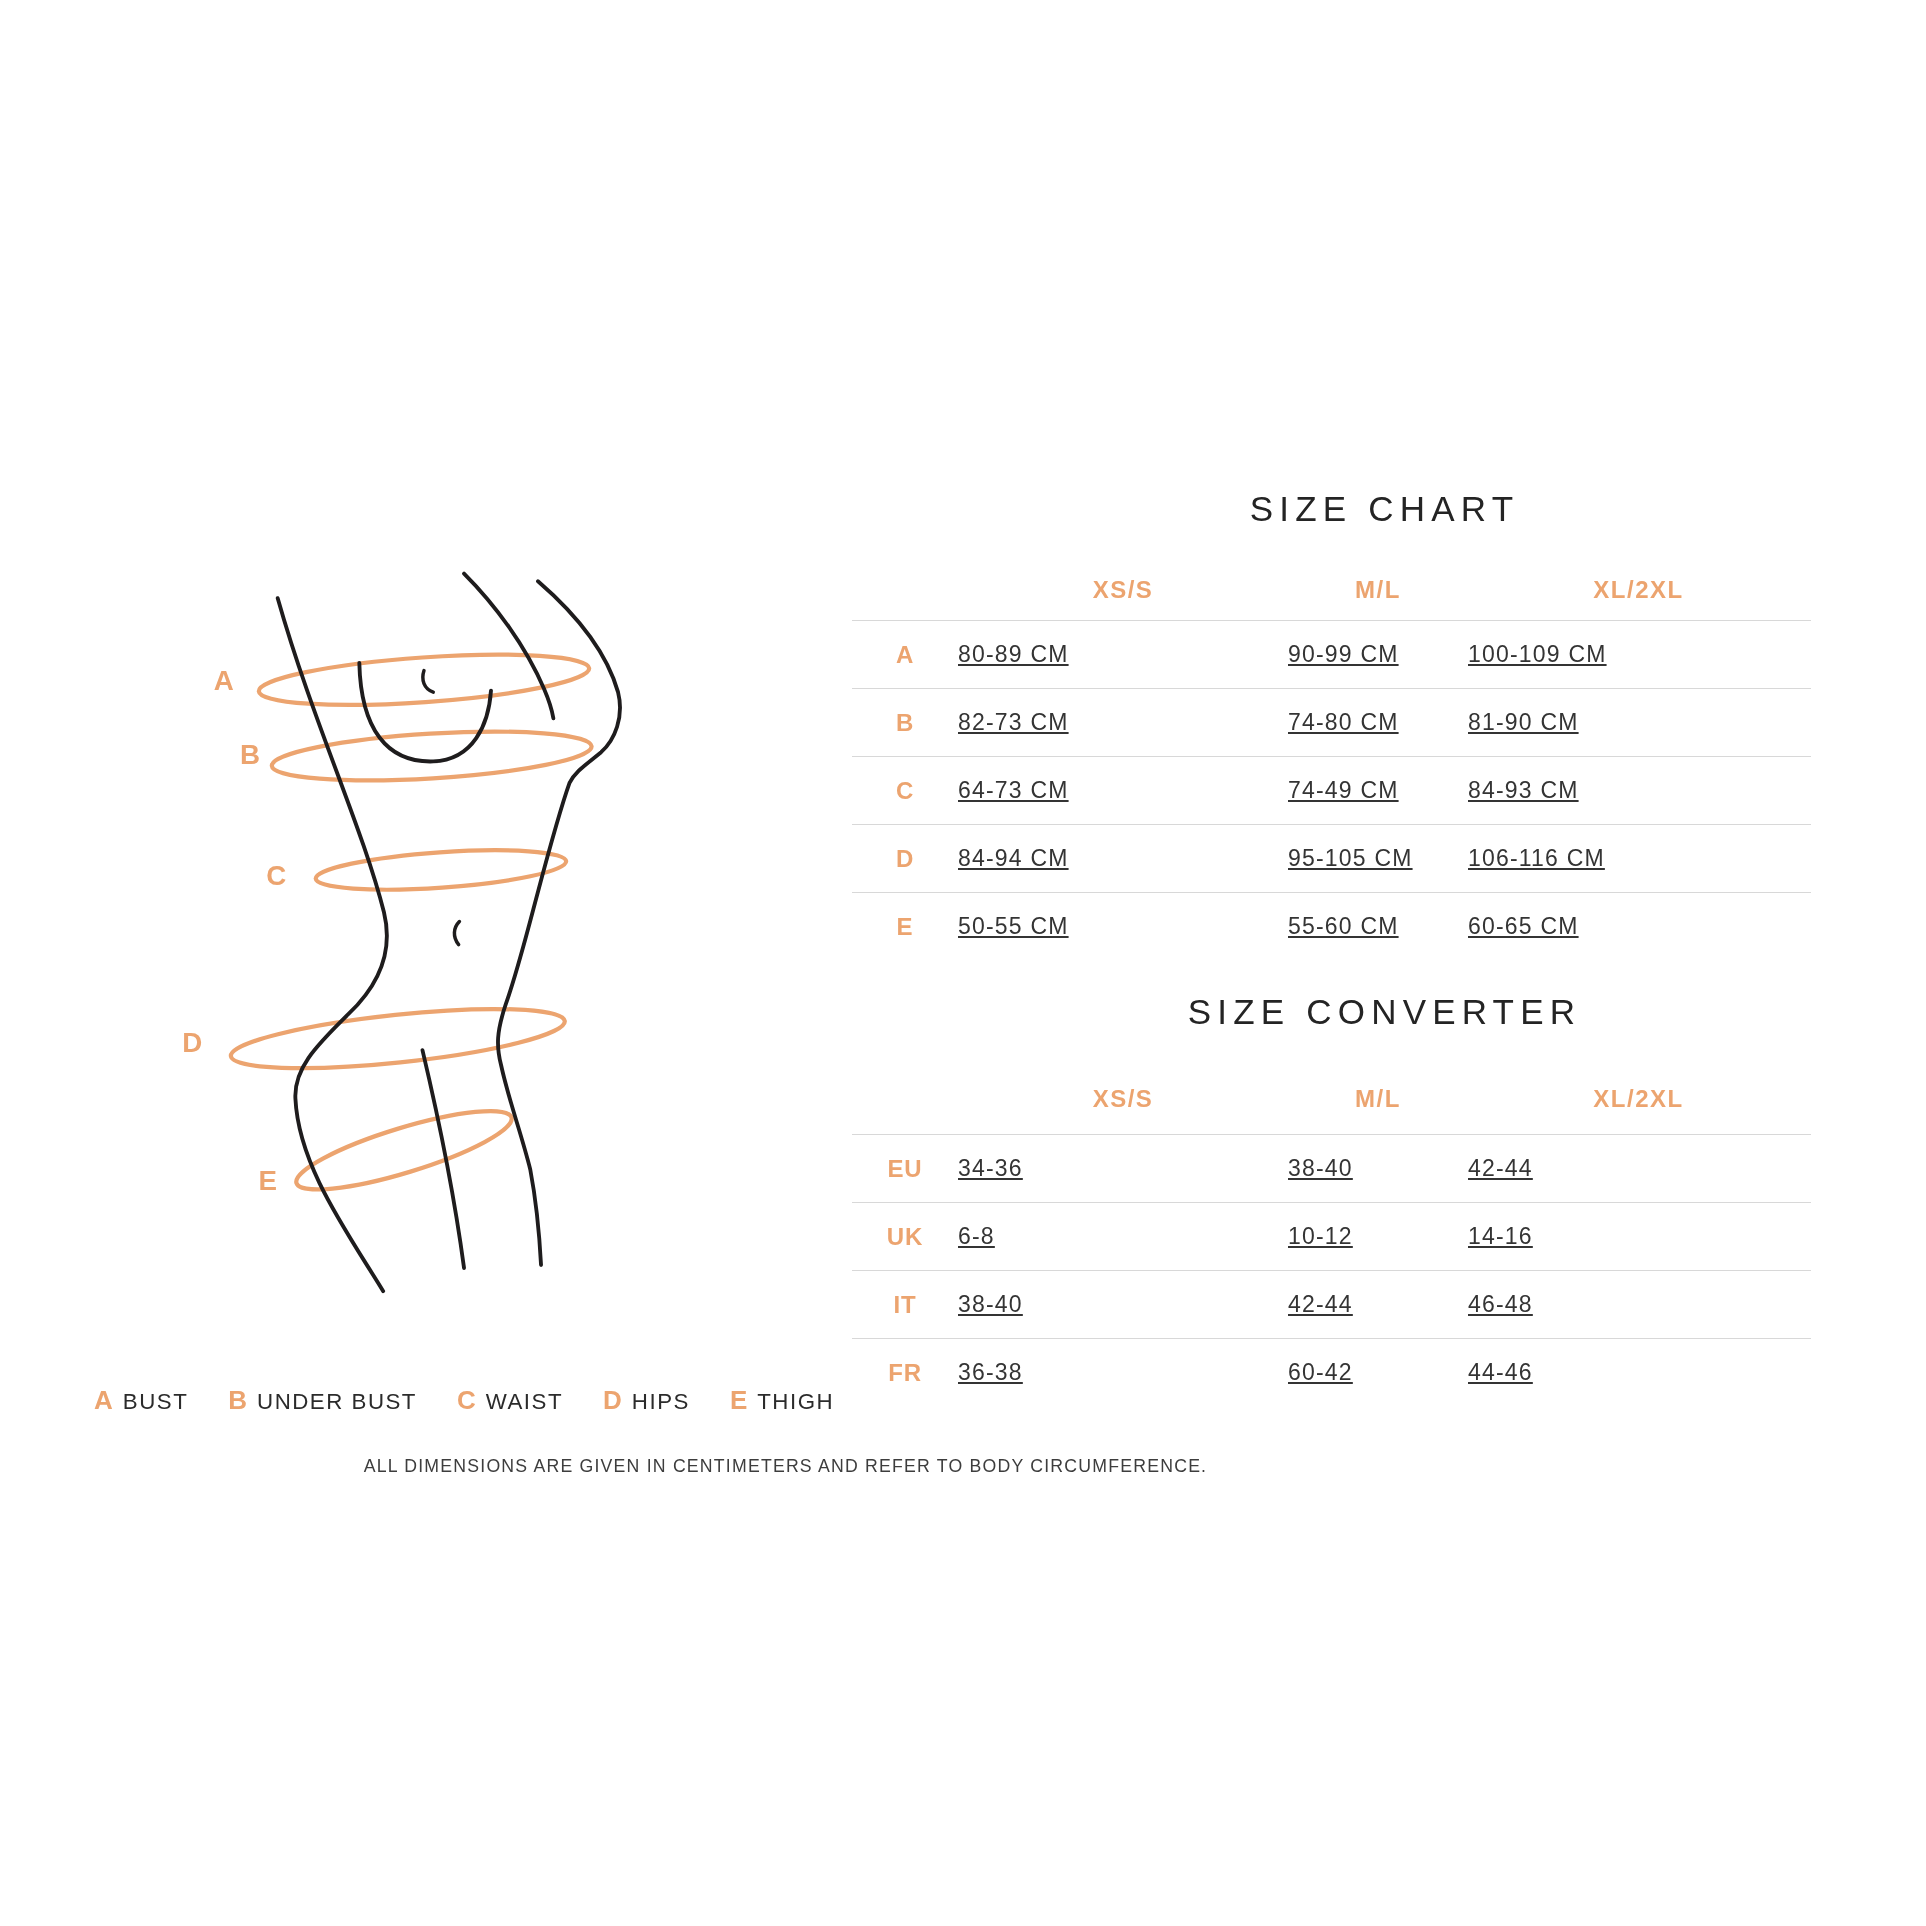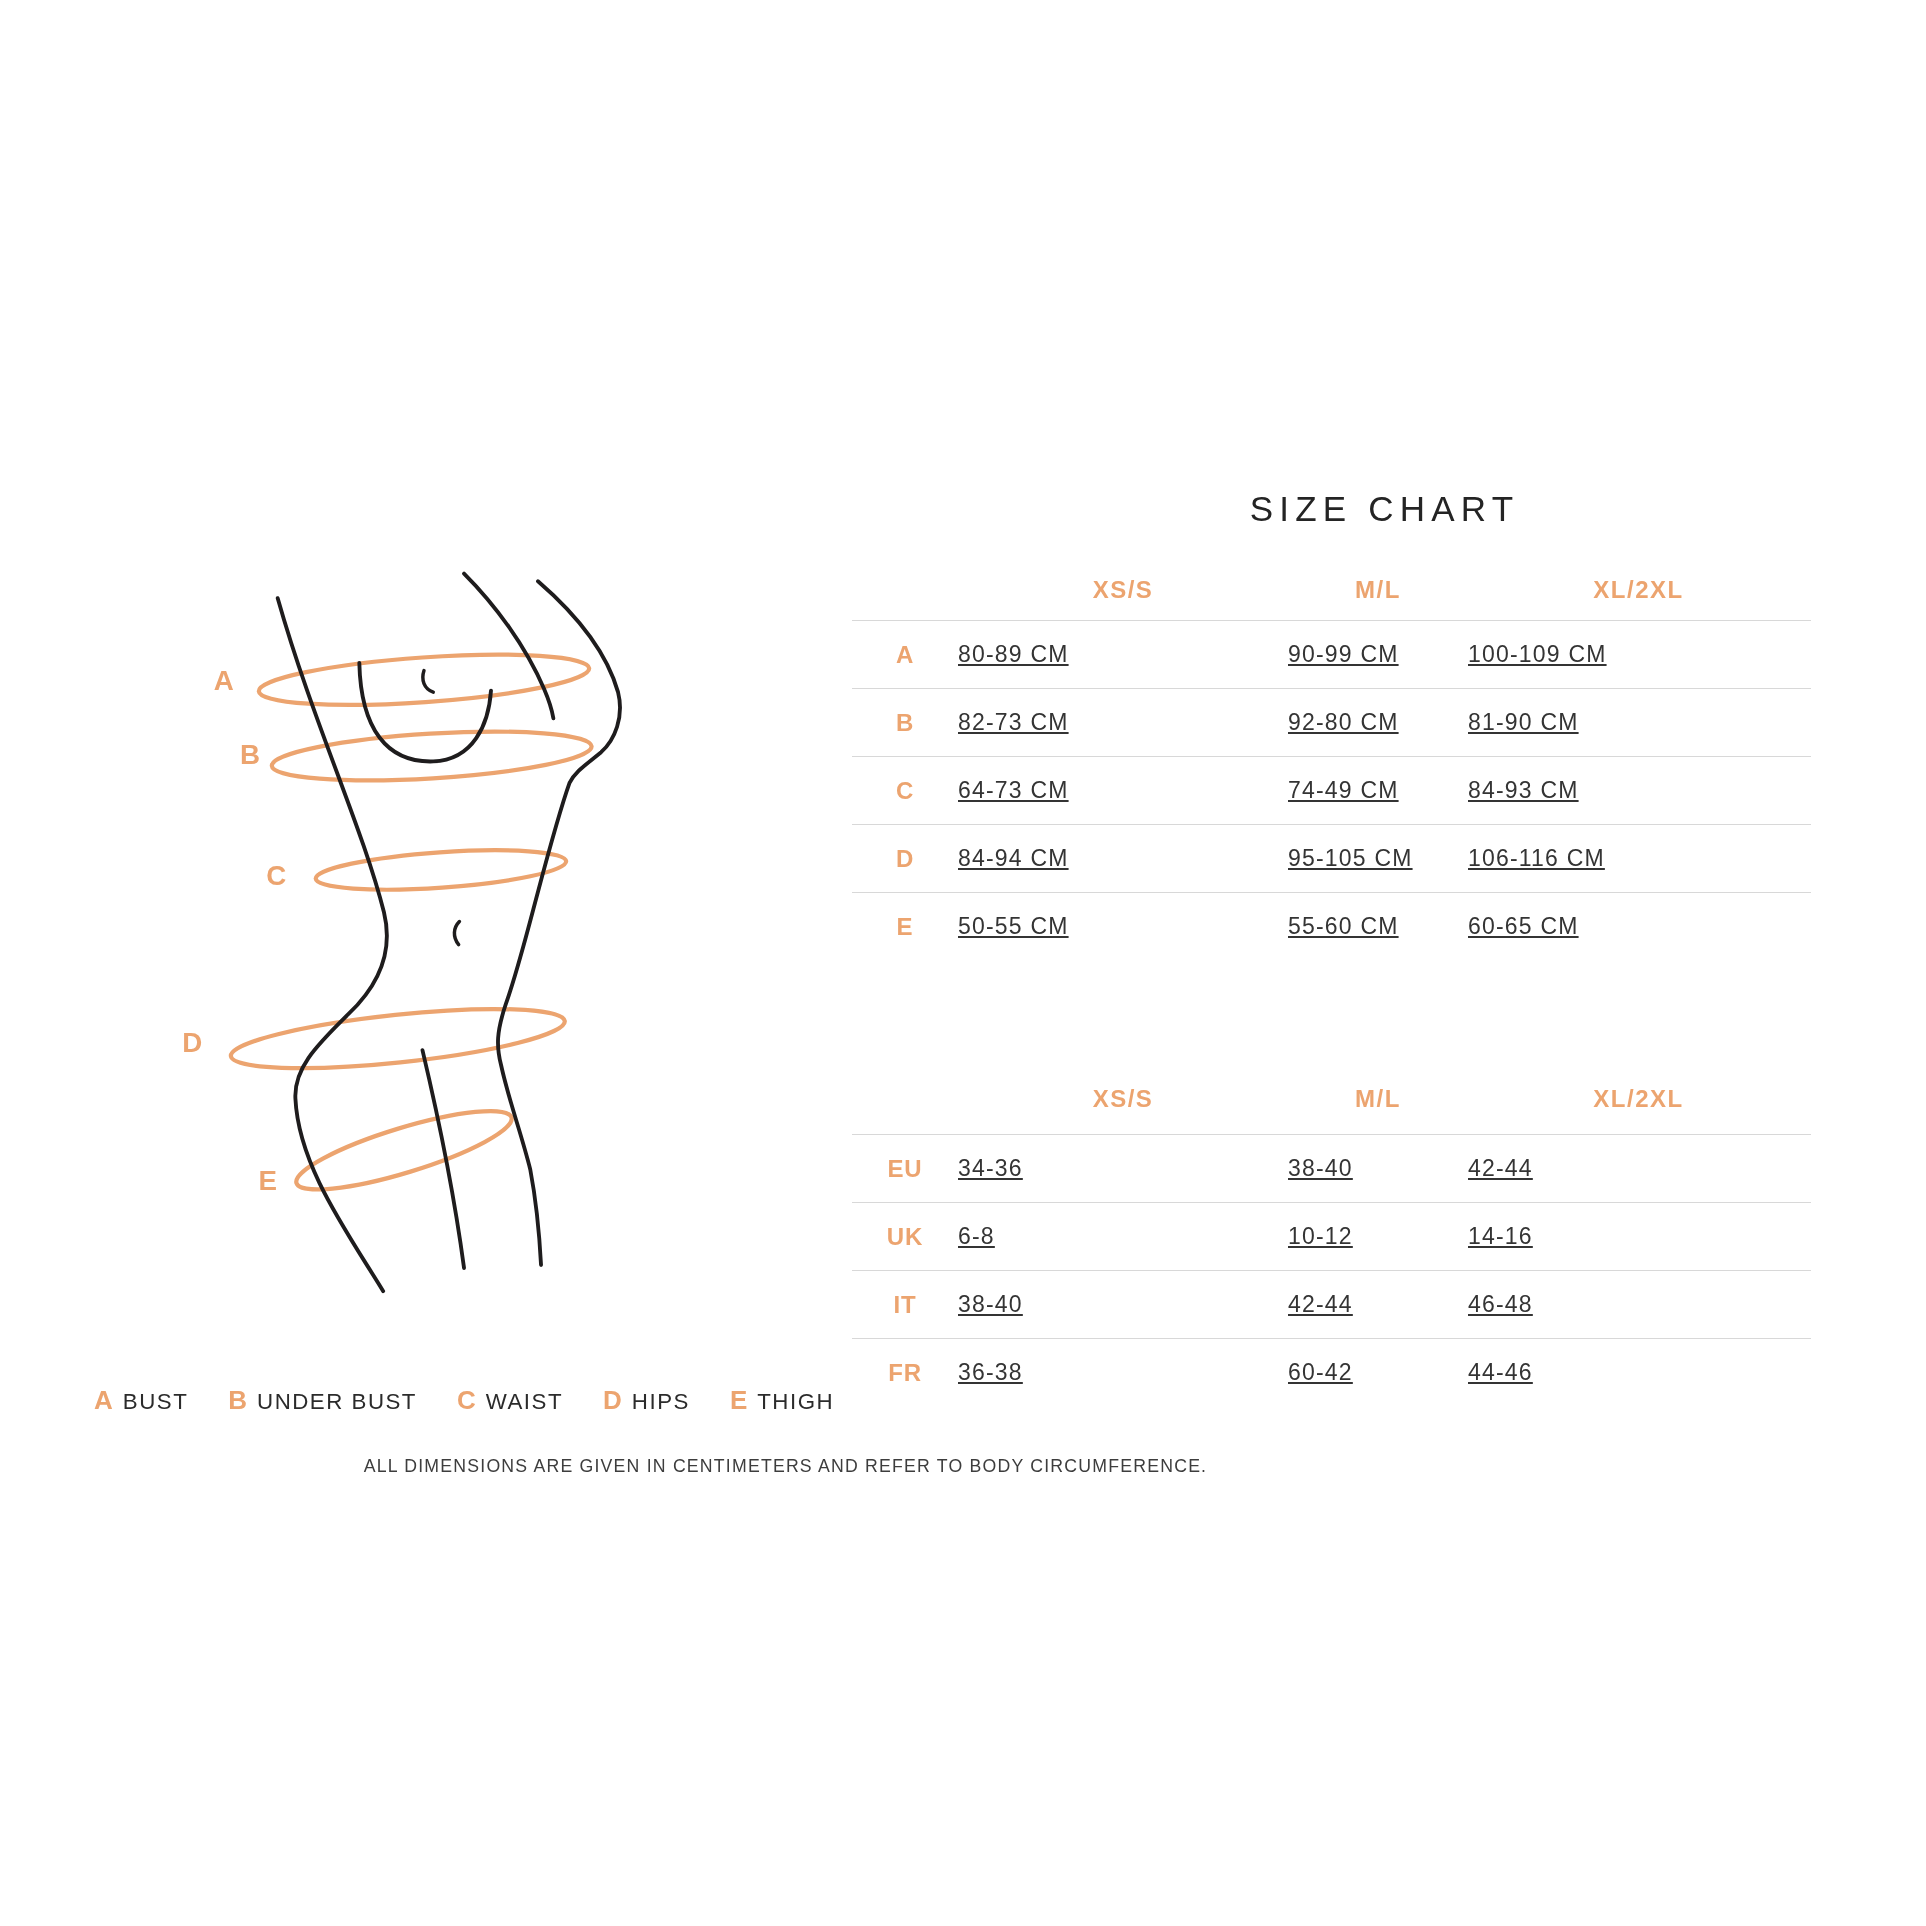--- a/index.html
+++ b/index.html
@@ -125,21 +125,21 @@
   <div class="tbody" id="size-chart-body">
     <div class="trow">
       <span class="rlabel">A</span>
       <span class="val">80-89 CM</span>
       <span class="val">90-99 CM</span>
       <span class="val">100-109 CM</span>
     </div>
     <div class="trow">
       <span class="rlabel">B</span>
       <span class="val">82-73 CM</span>
-      <span class="val">92-80 CM</span>
+      <span class="val">74-80 CM</span>
       <span class="val">81-90 CM</span>
     </div>
     <div class="trow">
       <span class="rlabel">C</span>
       <span class="val">64-73 CM</span>
       <span class="val">74-49 CM</span>
       <span class="val">84-93 CM</span>
     </div>
     <div class="trow">
       <span class="rlabel">D</span>
@@ -148,20 +148,21 @@
       <span class="val">106-116 CM</span>
     </div>
     <div class="trow">
       <span class="rlabel">E</span>
       <span class="val">50-55 CM</span>
       <span class="val">55-60 CM</span>
       <span class="val">60-65 CM</span>
     </div>
   </div>
 
+  <div class="section-title" id="size-converter-title">SIZE CONVERTER</div>
 
   <div class="thead" id="size-converter-head">
     <span class="col"></span>
     <span class="col">XS/S</span>
     <span class="col">M/L</span>
     <span class="col">XL/2XL</span>
   </div>
 
   <div class="tbody" id="size-converter-body">
     <div class="trow">

